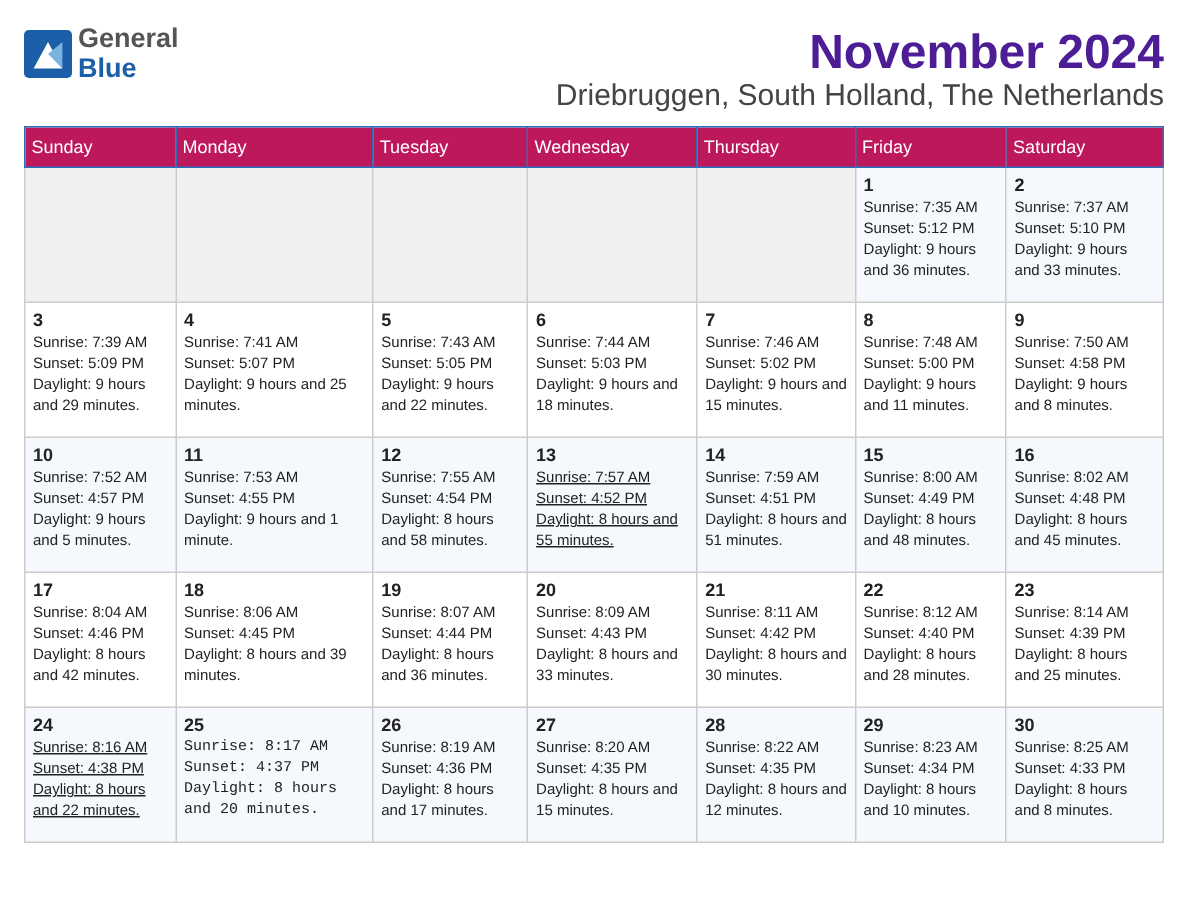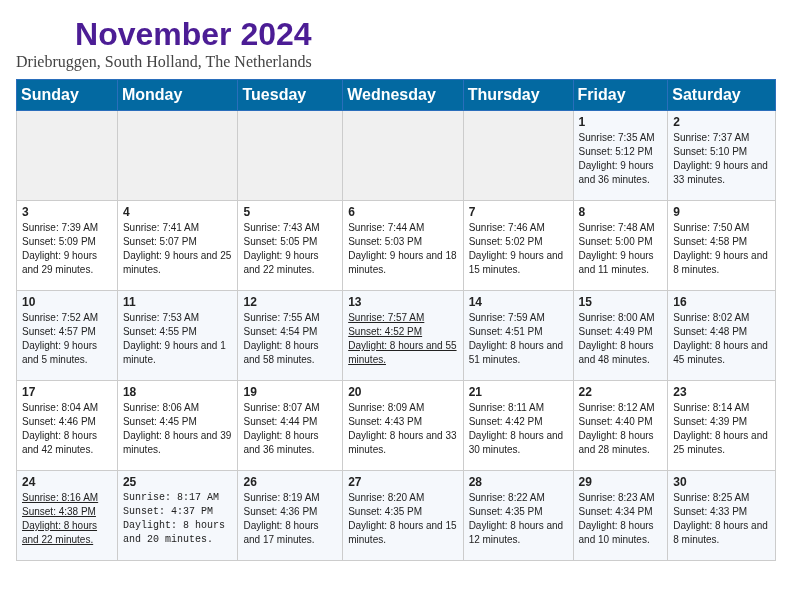--- a/index.html
+++ b/index.html
@@ -34,34 +34,33 @@
     }
     .title-area {
       text-align: right;
     }
     .main-title {
       font-size: 32px;
       font-weight: bold;
       color: #4c1d95;
     }
     .subtitle {
-      font-size: 16px;
+      font-size: 20px;
       color: #444;
-      font-family: Liberation Serif, serif;
     }
     table {
       width: 100%;
       border-collapse: collapse;
       margin-top: 8px;
     }
     thead th {
-      background: #0369a1;
+      background: #be185d;
       color: #fff;
-      font-size: 16px;
-      font-weight: bold;
+      font-size: 12px;
+      font-weight: normal;
       padding: 6px 4px;
       text-align: left;
       border: 1px solid #2a6ebb;
     }
     tbody td {
       border: 1px solid #ccc;
       vertical-align: top;
       padding: 4px 5px;
       font-size: 10.5px;
       color: #222;
@@ -86,20 +85,33 @@
       line-height: 1.4;
     }
     .empty-cell {
       background: #f0f0f0 !important;
     }
   </style>
 </head>
 <body>
 
 <div class="header-logo">
+  <div class="logo-area">
+    <svg class="logo-icon" viewBox="0 0 40 40" xmlns="http://www.w3.org/2000/svg">
+      <rect x="0" y="0" width="40" height="40" rx="4" fill="#1a5fa8"></rect>
+      <polygon points="8,32 20,10 32,32" fill="white"></polygon>
+      <polygon points="20,20 32,10 32,32" fill="#7ab3e0"></polygon>
+    </svg>
+    <div>
+      <div class="logo-text">
+        <span class="logo-general">General</span><br>
+        <span class="logo-blue">Blue</span>
+      </div>
+    </div>
+  </div>
   <div class="title-area">
     <div class="main-title">November 2024</div>
     <div class="subtitle">Driebruggen, South Holland, The Netherlands</div>
   </div>
 </div>
 
 <table>
   <thead>
     <tr>
 

